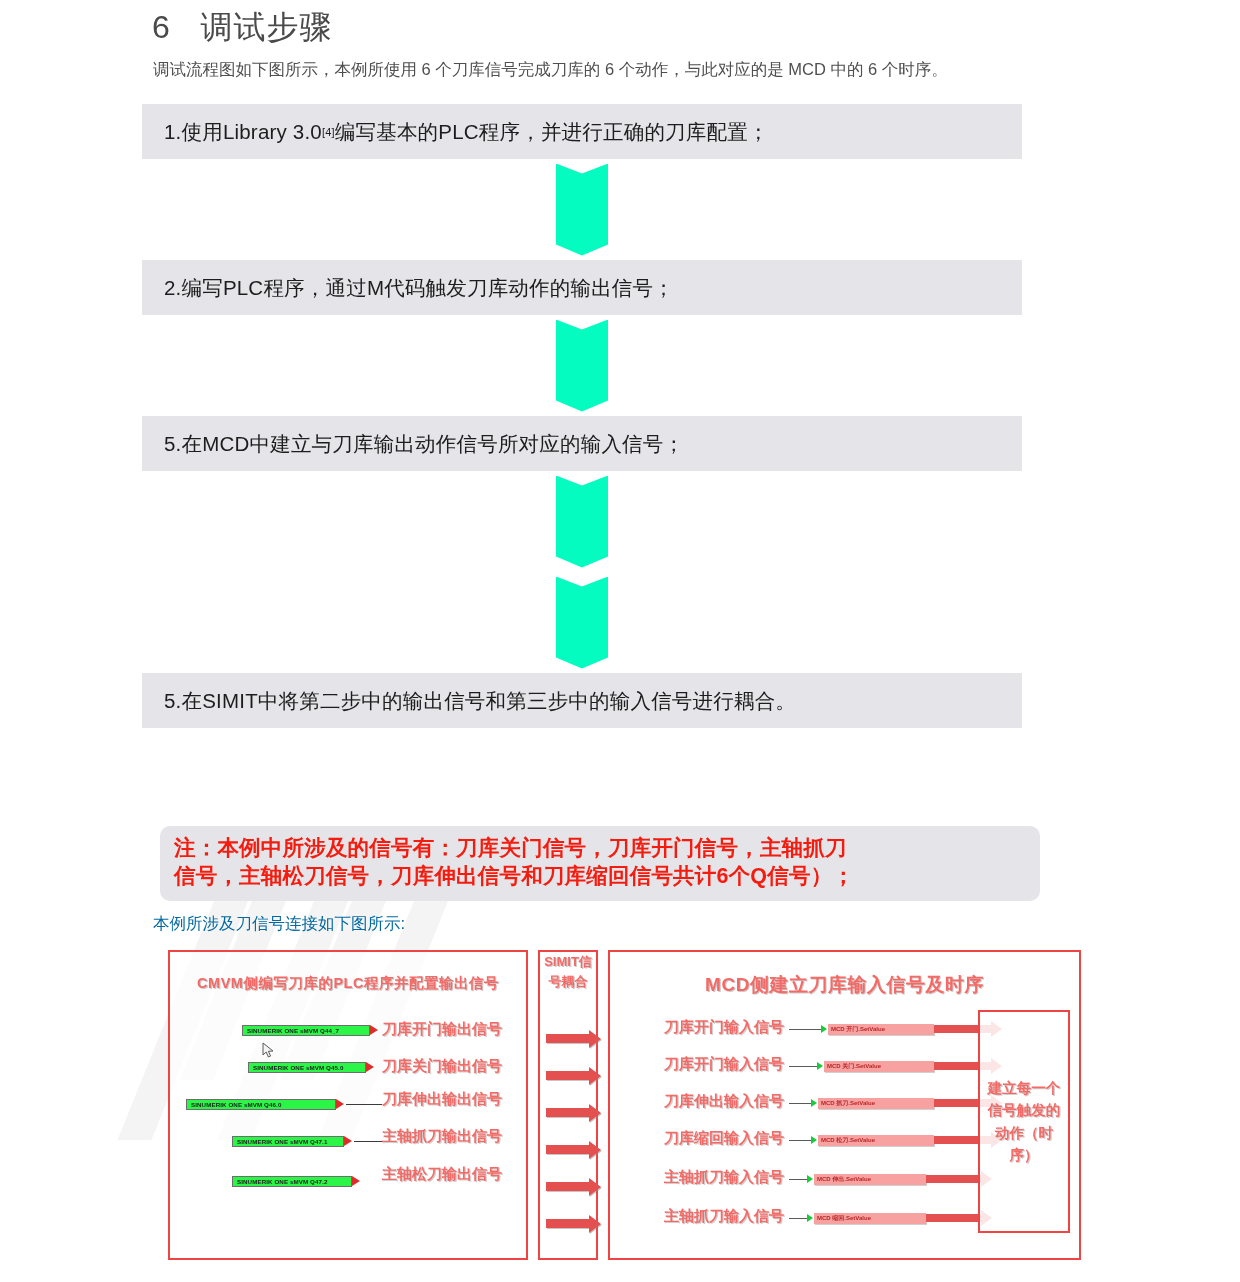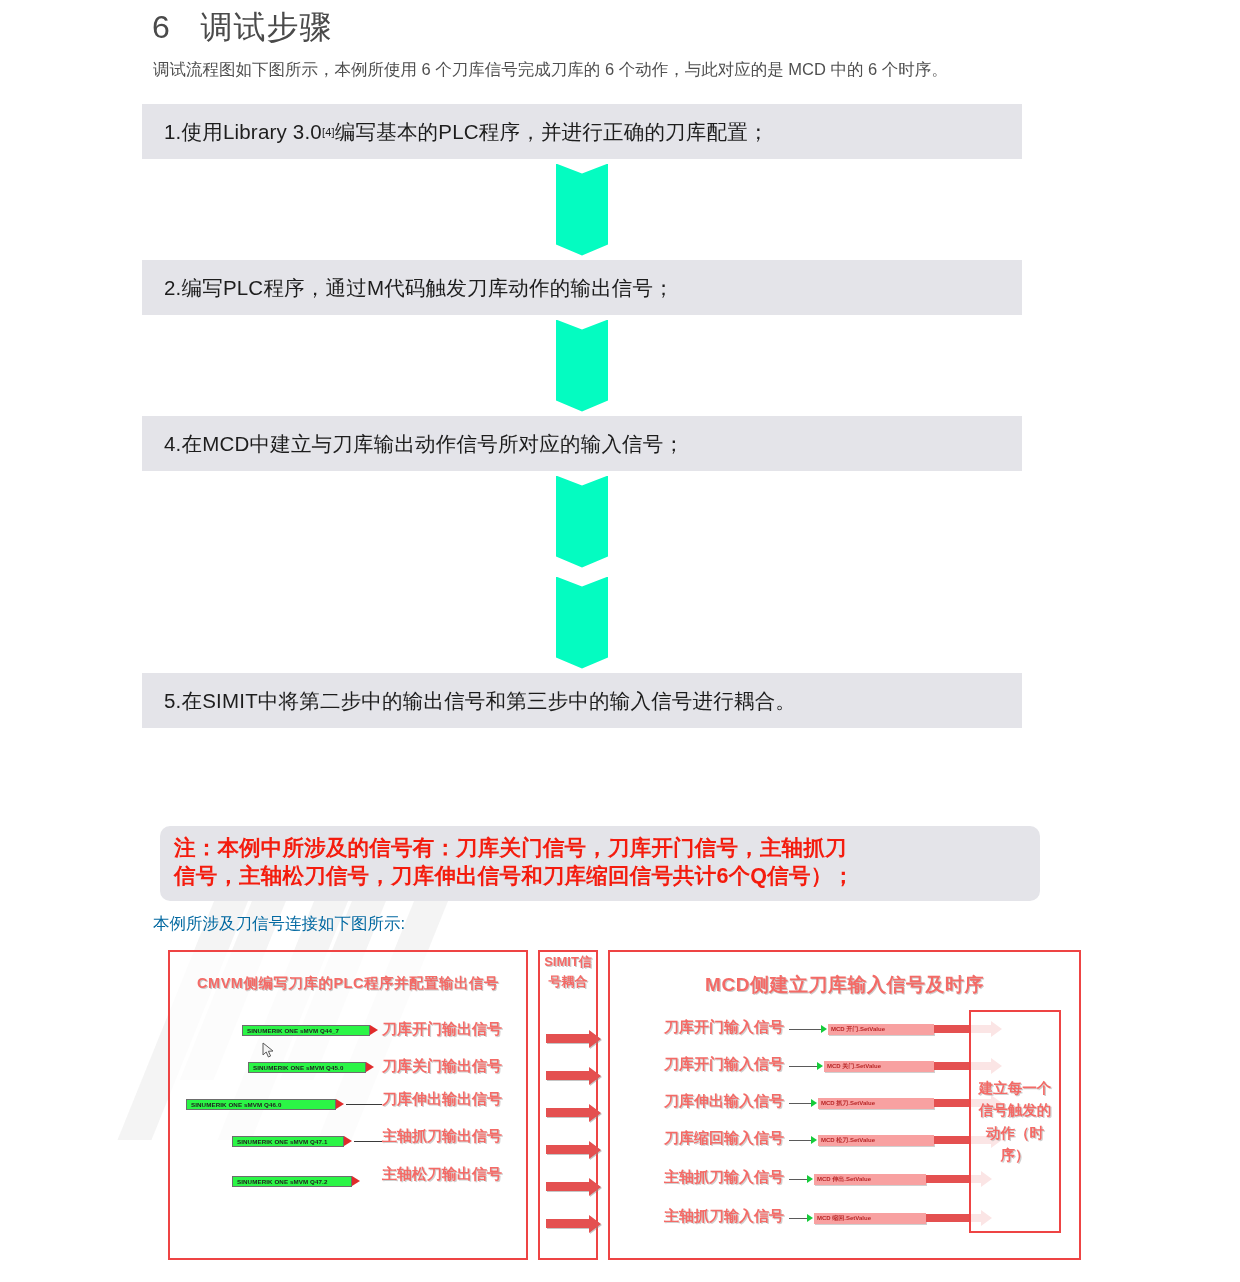--- a/index.html
+++ b/index.html
@@ -258,21 +258,21 @@
     content: "";
     position: absolute;
     right: -10px; top: -4px;
     width: 0; height: 0;
     border-top: 8px solid transparent;
     border-bottom: 8px solid transparent;
     border-left: 11px solid #e45050;
   }
   .action-box {
     position: absolute;
-    right: 18px;
+    right: 9px;
     top: 58px;
     width: 92px;
     height: 223px;
     border: 2px solid #ee4444;
     background: rgba(255,255,255,0.85);
     box-sizing: border-box;
     display: flex;
     align-items: center;
     justify-content: center;
     text-align: center;
@@ -314,21 +314,21 @@
 
   <div class="flow-box">
     <span>2.编写PLC程序，通过M代码触发刀库动作的输出信号；</span>
   </div>
 
   <div class="arrow-wrap">
     <div class="down-arrow"></div>
   </div>
 
   <div class="flow-box">
-    <span>4.在MCD中建立与刀库输出动作信号所对应的输入信号；</span>
+    <span>5.在MCD中建立与刀库输出动作信号所对应的输入信号；</span>
   </div>
 
   <div class="arrow-wrap">
     <div class="down-arrow"></div>
   </div>
 
 
   <div class="arrow-wrap">
     <div class="down-arrow"></div>
   </div>

